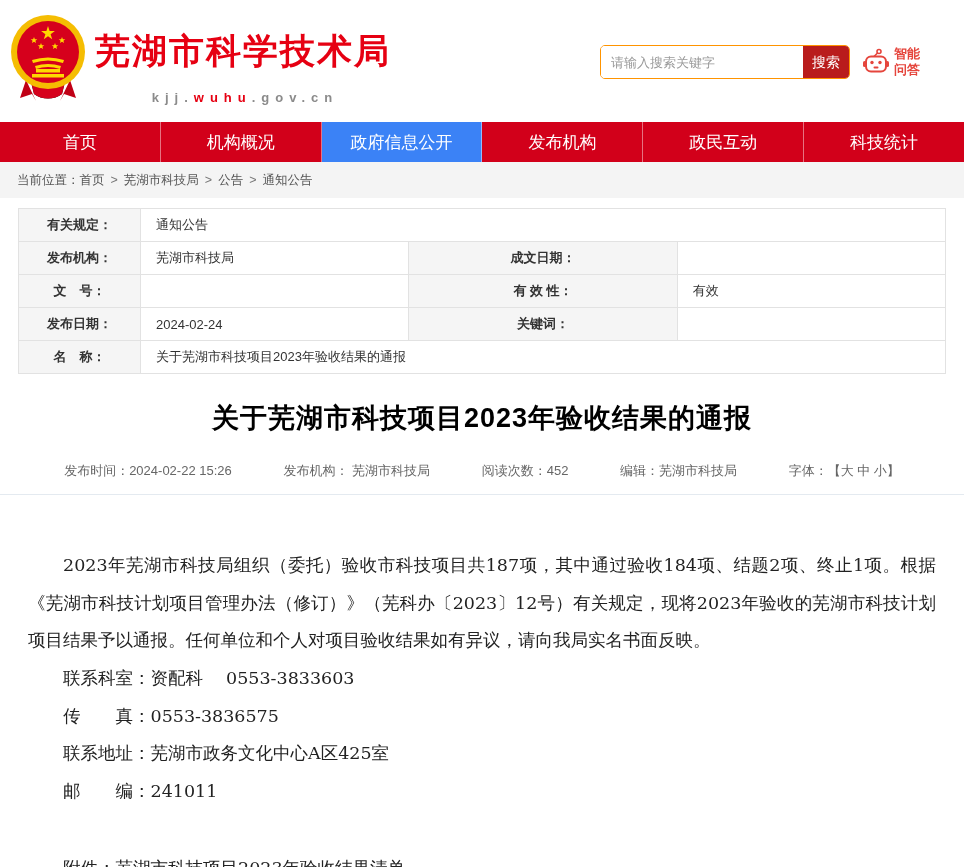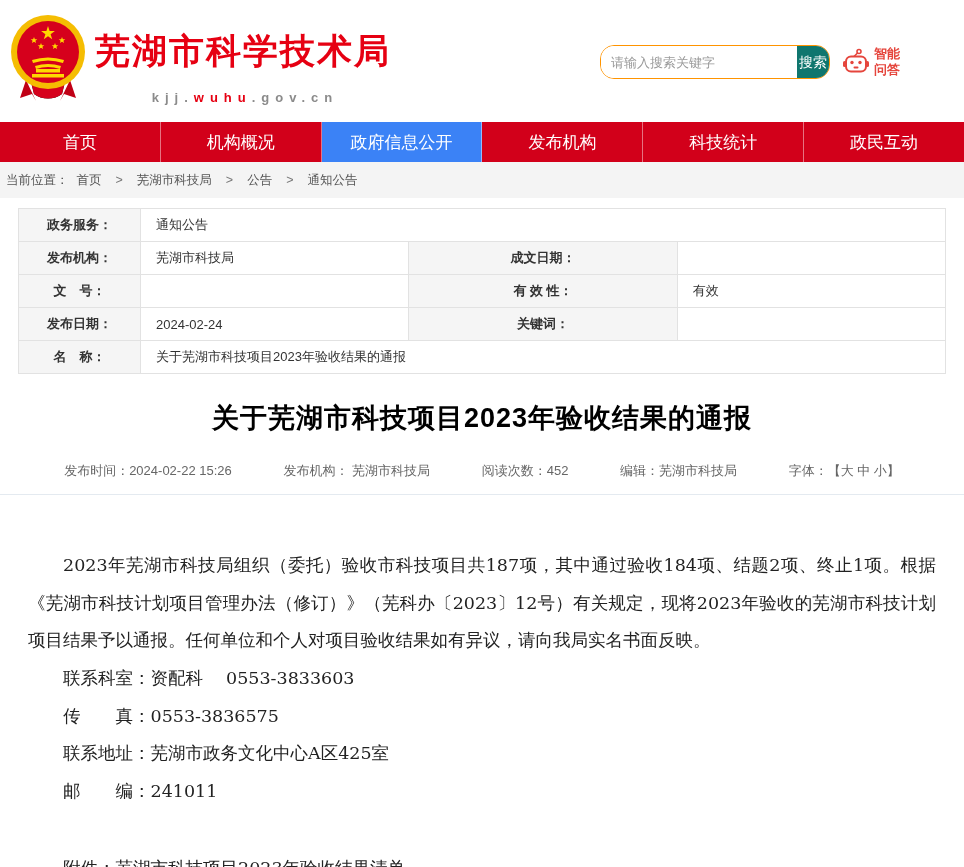--- a/index.html
+++ b/index.html
@@ -17,47 +17,47 @@
     font-size:35px; font-weight:bold; color:#e60012; letter-spacing:2px;
     white-space:nowrap; line-height:1.2;
   }
   .site-url {
     margin-top:18px; text-align:center; font-size:13px; letter-spacing:6px;
     color:#8b8b8b; font-weight:bold;
   }
   .site-url .red { color:#e60012; }
   .search-wrap { position:absolute; left:600px; top:45px; display:flex; align-items:center; }
   .search-box {
-    display:flex; width:230px; height:34px;
-    border:1px solid #ff9400; border-radius:14px; overflow:hidden; background:#fff;
+    display:flex; width:250px; height:34px;
+    border:1px solid #ff9400; border-radius:5px; overflow:hidden; background:#fff;
   }
   .search-input {
     flex:1; border:none; outline:none; padding:0 10px; font-size:13px; color:#333;
     font-family:"Liberation Sans","DejaVu Sans",sans-serif;
   }
   .search-input::placeholder { color:#999; }
   .search-btn {
-    width:46px; height:34px; background:#0f766e; color:#fff; border:none;
+    width:46px; height:34px; background:#b91c1c; color:#fff; border:none;
     font-size:14px; cursor:pointer; font-family:inherit;
   }
   .ai-wrap { display:flex; align-items:center; margin-left:12px; cursor:pointer; }
   .ai-robot { width:28px; height:28px; }
   .ai-text { margin-left:4px; font-size:13px; color:#e5453c; line-height:1.25; font-weight:bold; }
   
   .nav { display:flex; height:40px; background:#d2001a; }
   .nav-item {
     flex:1; display:flex; align-items:center; justify-content:center;
     color:#fff; font-size:17px; cursor:pointer; position:relative;
   }
   .nav-item:not(:last-child){ border-right:1px solid rgba(255,255,255,.45); }
   .nav-item.active { background:#3b82f6; }
   
   .breadcrumb {
     height:36px; background:#f4f4f4; display:flex; align-items:center;
-    padding-left:6px; font-size:12.5px; color:#555;gap:8px;
+    padding-left:17px; font-size:12.5px; color:#555;
   }
   .breadcrumb a { color:#555; text-decoration:none; cursor:pointer; }
   .breadcrumb .sep { margin:0 6px; color:#777; }
   
   .content { padding:0 18px; }
   .info-table { width:100%; border-collapse:collapse; margin-top:10px; table-layout:fixed; }
   .info-table td { border:1px solid #e2e2e2; height:33px; font-size:13px; vertical-align:middle; }
   .info-table .lbl {
     width:122px; background:#f5f5f5; font-weight:bold; color:#333; text-align:center;
   }
@@ -138,40 +138,40 @@
       </div>
     </div>
   </div>
 </div>
 
 <div class="nav">
   <div class="nav-item">首页</div>
   <div class="nav-item">机构概况</div>
   <div class="nav-item active">政府信息公开</div>
   <div class="nav-item">发布机构</div>
+  <div class="nav-item">政民互动</div>
   <div class="nav-item">科技统计</div>
-  <div class="nav-item">政民互动</div>
 </div>
 
 <div class="breadcrumb">
   <span>当前位置：</span>
   <a>首页</a>
   <span class="sep">&gt;</span>
   <a>芜湖市科技局</a>
   <span class="sep">&gt;</span>
   <a>公告</a>
   <span class="sep">&gt;</span>
   <a>通知公告</a>
 </div>
 
 <div class="content">
   <table class="info-table">
     <tbody>
         <tr>
-      <td class="lbl">政务服务：</td>
+      <td class="lbl">有关规定：</td>
       <td class="val" colspan="3">通知公告</td>
     </tr>
     <tr>
       <td class="lbl">发布机构：</td>
       <td class="val">芜湖市科技局</td>
       <td class="lbl lbl2">成文日期：</td>
       <td class="val"></td>
     </tr>
     <tr>
       <td class="lbl">文　号：</td>

